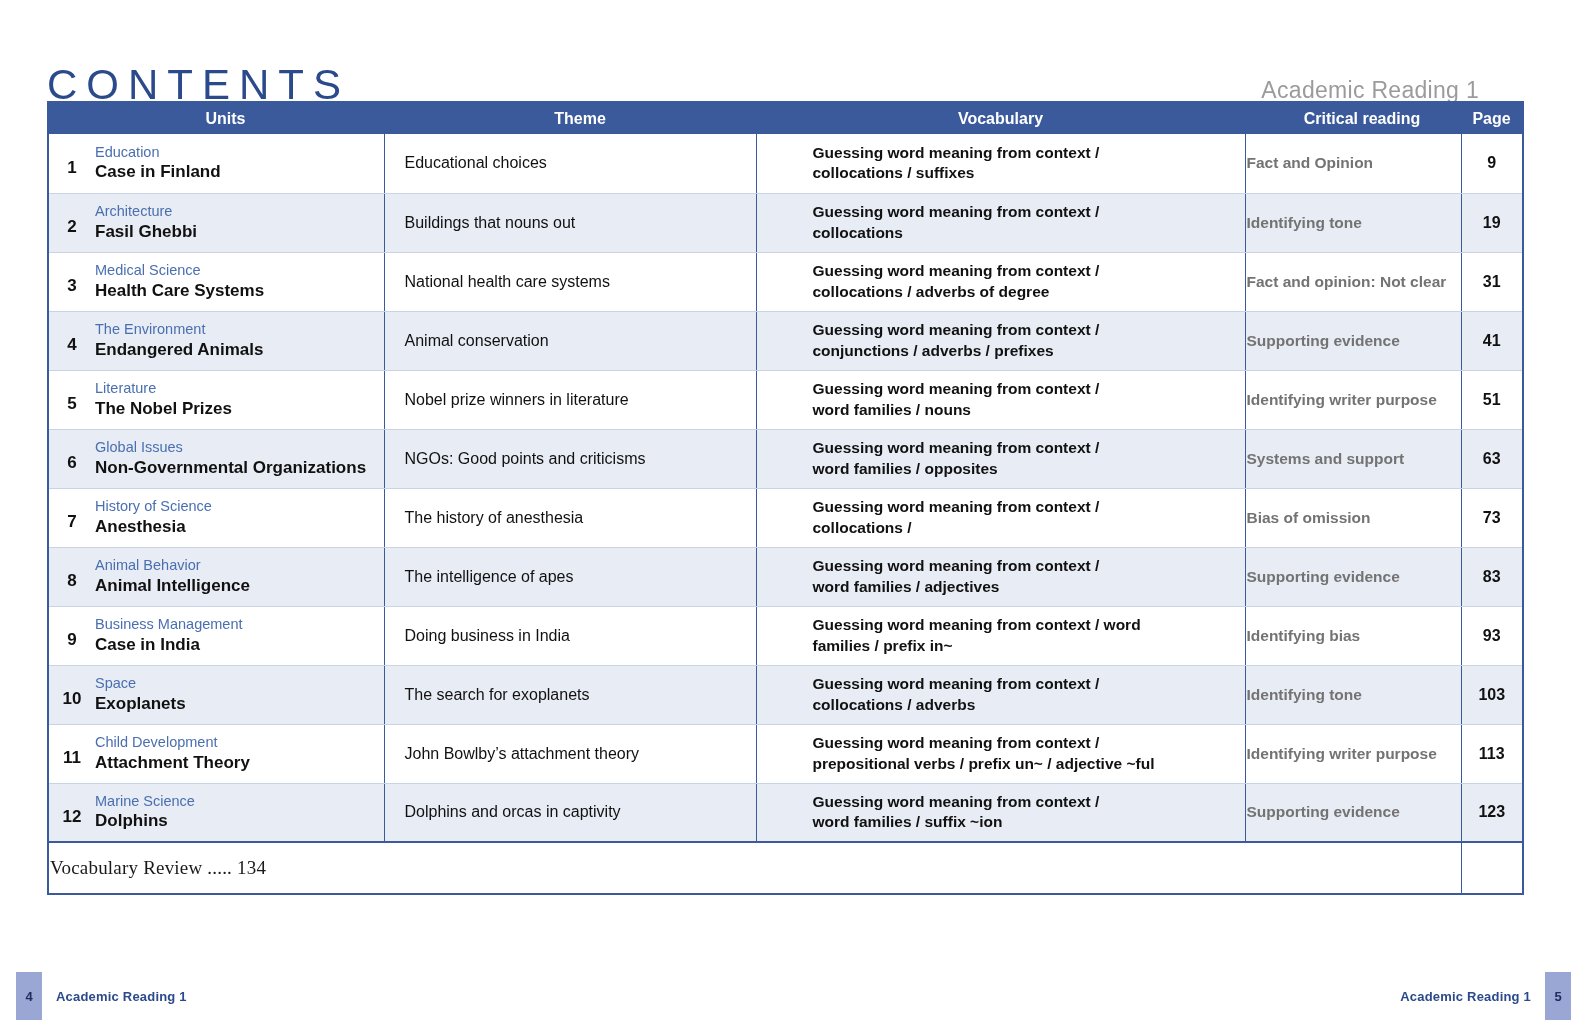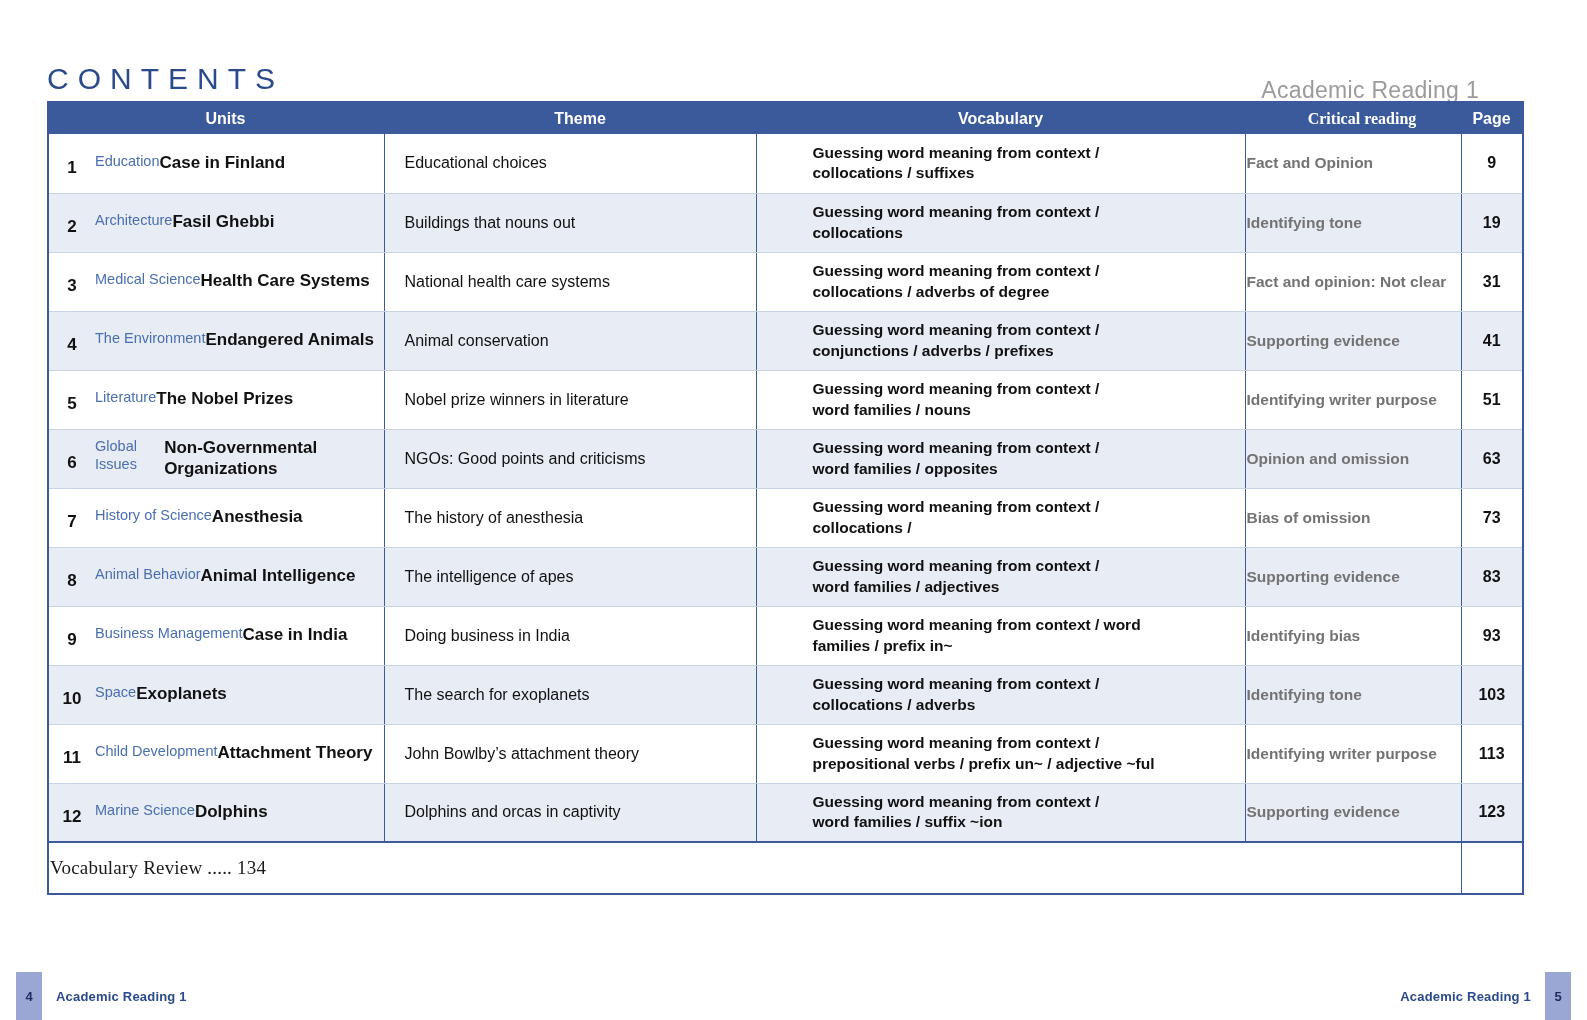--- a/index.html
+++ b/index.html
@@ -25,21 +25,21 @@
   .header-row {
     position: absolute;
     left: 0; right: 0;
     top: 28px;
     height: 62px;
   }
   .contents-title {
     position: absolute;
     left: 47px;
     top: 36px;
-    font-size: 30px;
+    font-size: 42px;
     letter-spacing: 9px;
     color: #2b4a8b;
     font-weight: 400;
     line-height: 1;
   }
   .book-title {
     position: absolute;
     right: 108px;
     top: 49px;
     font-size: 23px;
@@ -72,21 +72,21 @@
     font-size: 16px;
     font-weight: bold;
     height: 31px;
     padding: 0 0 0 18px;
     text-align: center;
     vertical-align: middle;
     border: none;
   }
   th.c-theme { padding-left: 20px; }
   th.c-vocab  { padding-left: 0; }
-  th.c-crit   { padding-left: 18px; font-family: Liberation Serif, serif; }
+  th.c-crit   { padding-left: 18px; }
   th.c-page   { text-align: center; padding-left: 0; }
 
   .toc-table td {
     border-right: 1px solid #3b5a9b;
     border-bottom: 1px solid #c9d3e6;
     vertical-align: middle;
     height: 59px;
     box-sizing: border-box;
   }
   .toc-table tbody tr.alt td { background: #e8ecf4; }
@@ -105,20 +105,21 @@
     width: 46px;
     min-width: 46px;
     text-align: center;
     font-size: 17px;
     font-weight: bold;
     color: #111111;
     padding-top: 9px;
   }
   .unit-texts {
     display: flex;
+    flex-direction: column;
     justify-content: center;
     line-height: 1.18;
   }
   .unit-subject {
     font-size: 14.5px;
     color: #4a6fb0;
     font-weight: 400;
     margin-bottom: 1px;
   }
   .unit-name {
@@ -342,21 +343,21 @@
               <div class="unit-subject">Global Issues</div>
               <div class="unit-name">Non-Governmental Organizations</div>
             </div>
           </div>
         </td>
         <td class="theme">NGOs: Good points and criticisms</td>
         <td class="vocab">
           <div>Guessing word meaning from context /</div>
           <div>word families / opposites</div>
         </td>
-        <td class="crit">Opinion and omission</td>
+        <td class="crit">Systems and support</td>
         <td class="page-no">63</td>
       </tr>
 
       <tr>
         <td class="units">
           <div class="unit-inner">
             <div class="unit-num">7</div>
             <div class="unit-texts">
               <div class="unit-subject">History of Science</div>
               <div class="unit-name">Anesthesia</div>

